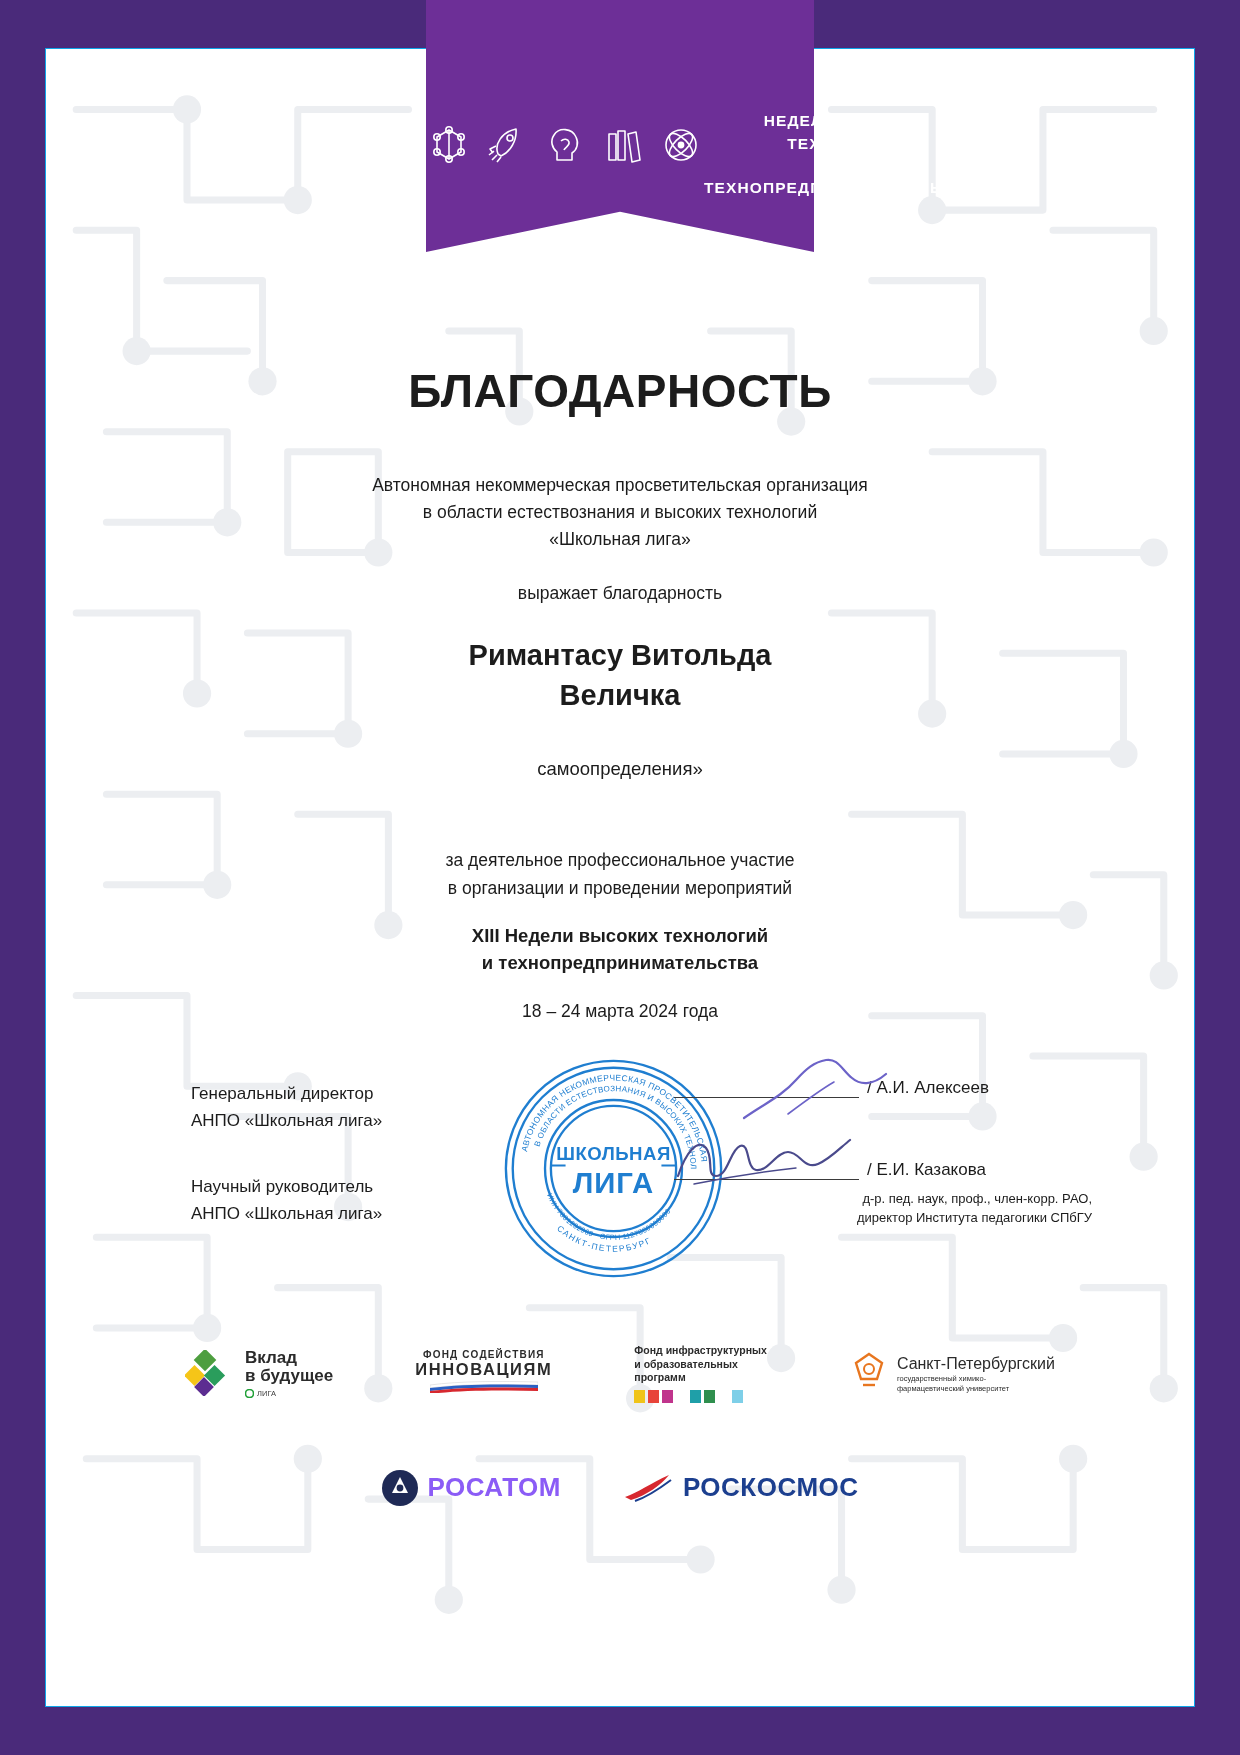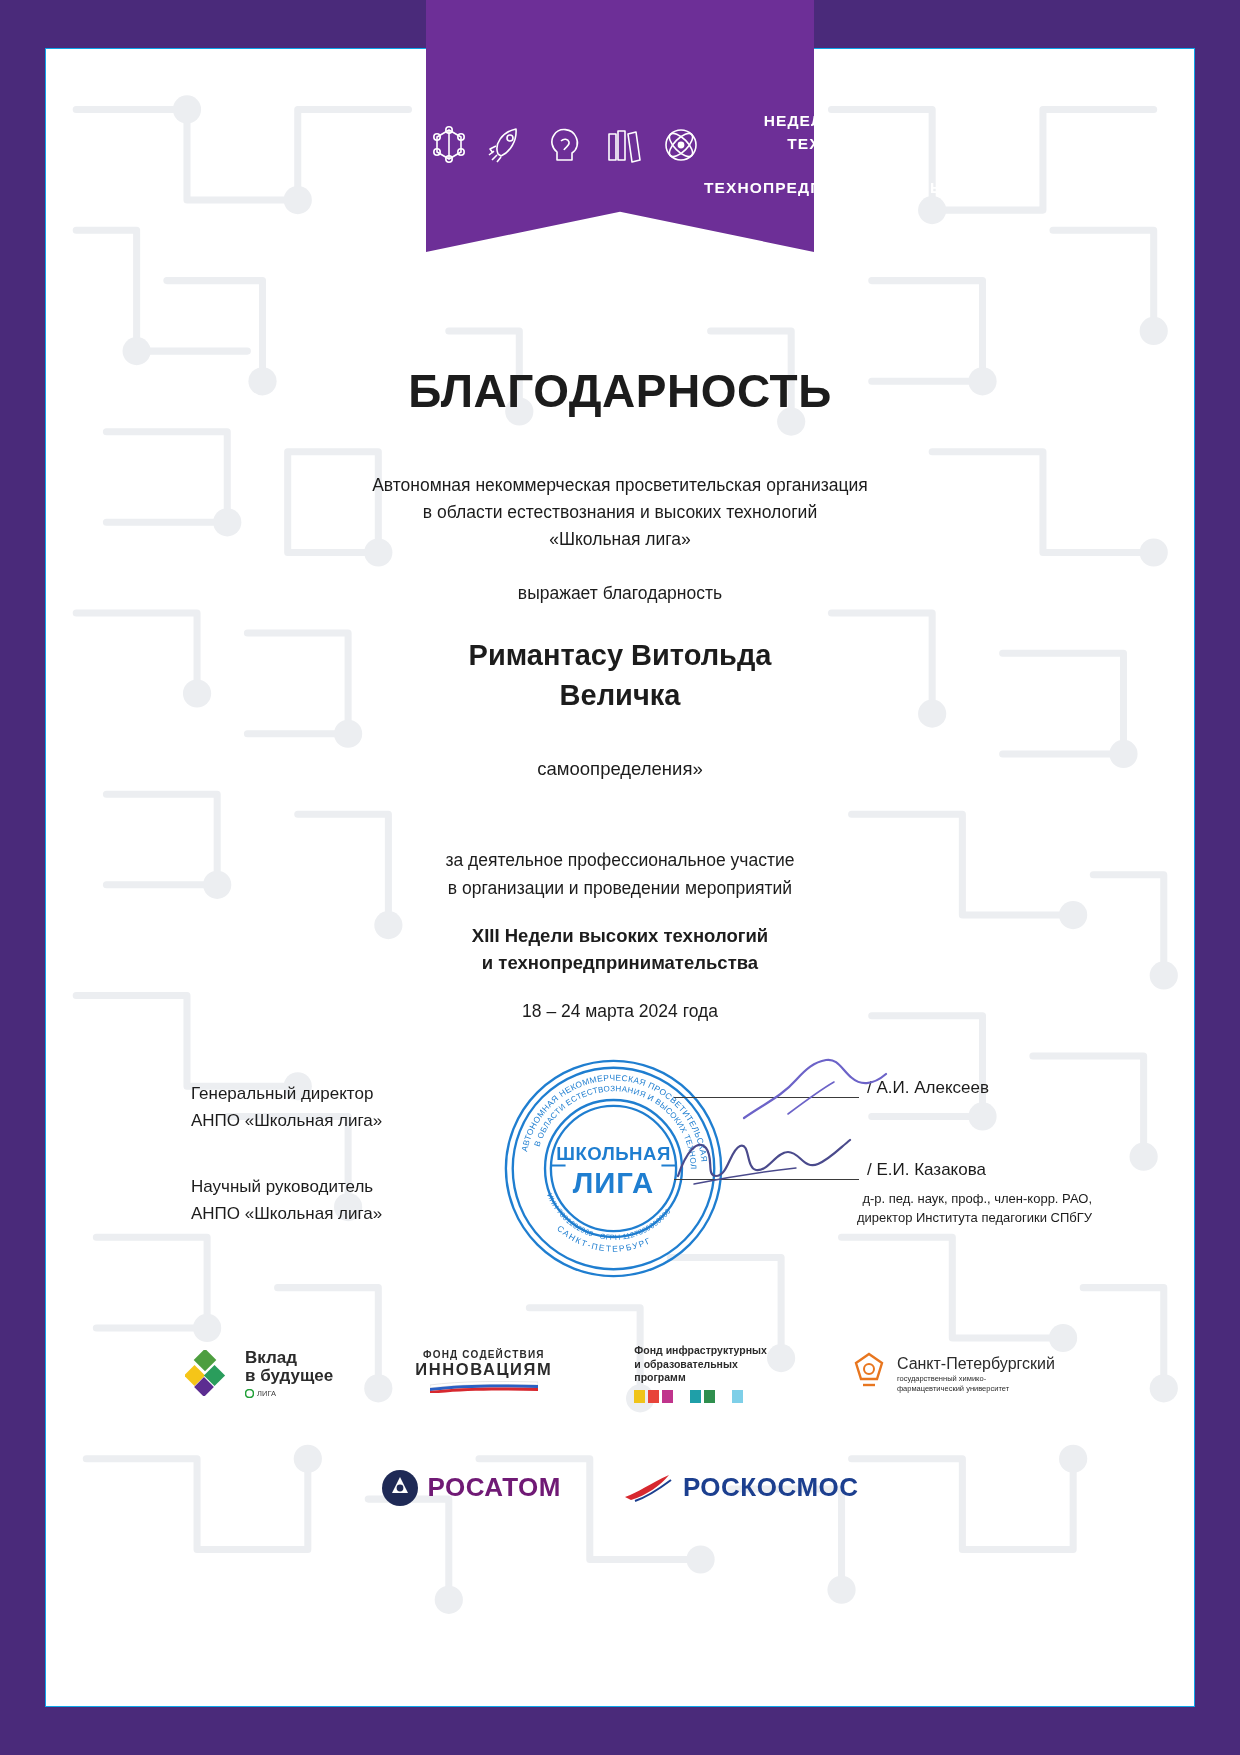--- a/index.html
+++ b/index.html
@@ -231,21 +231,21 @@
     line-height: 1.1;
   }
   .logo-text .tiny {
     font-size: 7.5px;
     color: #3c3c3c;
   }
   .rosatom-text {
     font-size: 26px;
     font-weight: bold;
     letter-spacing: 0.5px;
-    color: #701a75;
+    color: #8b5cf6;
   }
   .roscosmos-text {
     font-size: 26px;
     font-weight: bold;
     letter-spacing: 0.5px;
     color: #1c3f8f;
   }
   .fond-sod {
     text-align: center;
   }

